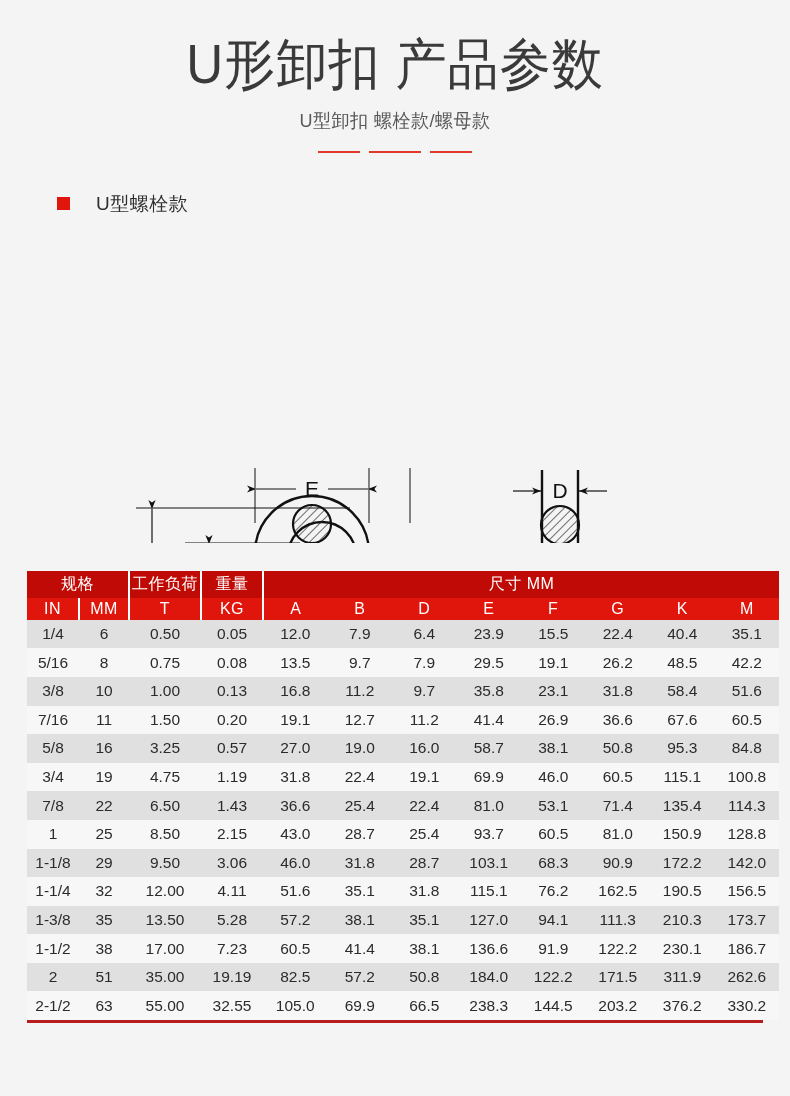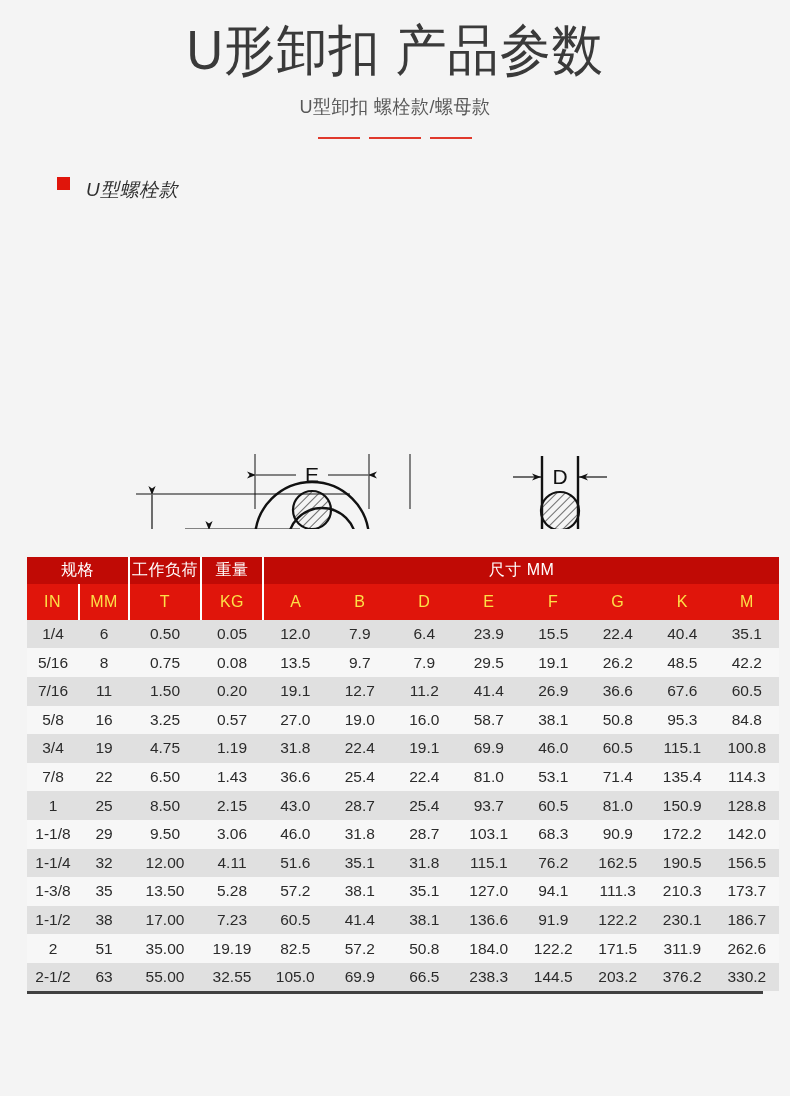--- a/index.html
+++ b/index.html
@@ -11,21 +11,21 @@
     height: 1096px;
     background: #f4f4f4;
     font-family: "Liberation Sans", "DejaVu Sans", sans-serif;
     color: #3a3a3a;
     overflow: hidden;
   }
 
   
   .header {
     text-align: center;
-    padding-top: 22px;
+    padding-top: 36px;
   }
   .main-title {
     font-size: 55px;
     line-height: 1.05;
     font-weight: 400;
     color: #3a3a3a;
     letter-spacing: 1px;
     transform: scaleX(0.93);
   }
   .subtitle {
@@ -46,24 +46,23 @@
     height: 2px;
     background: #e0392c;
   }
   .dash.d1 { width: 42px; }
   .dash.d2 { width: 52px; }
   .dash.d3 { width: 42px; }
 
   
   .section-label {
     display: flex;
-    align-items: flex-start;
-    gap: 16px;
+    align-items: center;
+    gap: 26px;
     margin: 38px 0 0 57px;
-    font-style: italic;
   }
   .bullet-square {
     width: 13px;
     height: 13px;
     background: #e0150b;
     flex: none;
   }
   .section-label-text {
     font-size: 19px;
     color: #2f2f2f;
@@ -78,21 +77,21 @@
   svg.diagram { display: block; }
   .dim-label {
     font-family: "Liberation Sans", "DejaVu Sans", sans-serif;
     font-size: 21px;
     fill: #111;
   }
 
   
   .table-wrap {
     margin: 28px 27px 0 27px;
-    border-bottom: 3px solid #404040;
+    border-bottom: 3px solid #b91c1c;
   }
   table.spec {
     width: 100%;
     border-collapse: collapse;
     table-layout: fixed;
   }
   table.spec th, table.spec td {
     text-align: center;
     padding: 0;
   }
@@ -100,24 +99,24 @@
     background: #c00a05;
     color: #ffffff;
     font-size: 16px;
     font-weight: 400;
     height: 27px;
     border-right: 2px solid #ffffff;
     letter-spacing: 0.5px;
   }
   thead tr.hr2 th {
     background: #e0150b;
-    color: #fde047;
+    color: #ffffff;
     font-size: 16px;
     font-weight: 400;
-    height: 36px;
+    height: 22px;
     border-right: 2px solid #ffffff;
     letter-spacing: 0.5px;
     margin-left: 44px;
   }
   thead tr.hr1 th:last-child,
   thead tr.hr2 th:last-child { border-right: none; }
   thead tr.hr2 th.nb { border-right: none; }
 
   tbody td {
     font-size: 15.5px;
@@ -315,20 +314,34 @@
           <td>13.5</td>
           <td>9.7</td>
           <td>7.9</td>
           <td>29.5</td>
           <td>19.1</td>
           <td>26.2</td>
           <td>48.5</td>
           <td>42.2</td>
         </tr>
         <tr>
+          <td>3/8</td>
+          <td>10</td>
+          <td>1.00</td>
+          <td>0.13</td>
+          <td>16.8</td>
+          <td>11.2</td>
+          <td>9.7</td>
+          <td>35.8</td>
+          <td>23.1</td>
+          <td>31.8</td>
+          <td>58.4</td>
+          <td>51.6</td>
+        </tr>
+        <tr>
           <td>7/16</td>
           <td>11</td>
           <td>1.50</td>
           <td>0.20</td>
           <td>19.1</td>
           <td>12.7</td>
           <td>11.2</td>
           <td>41.4</td>
           <td>26.9</td>
           <td>36.6</td>

